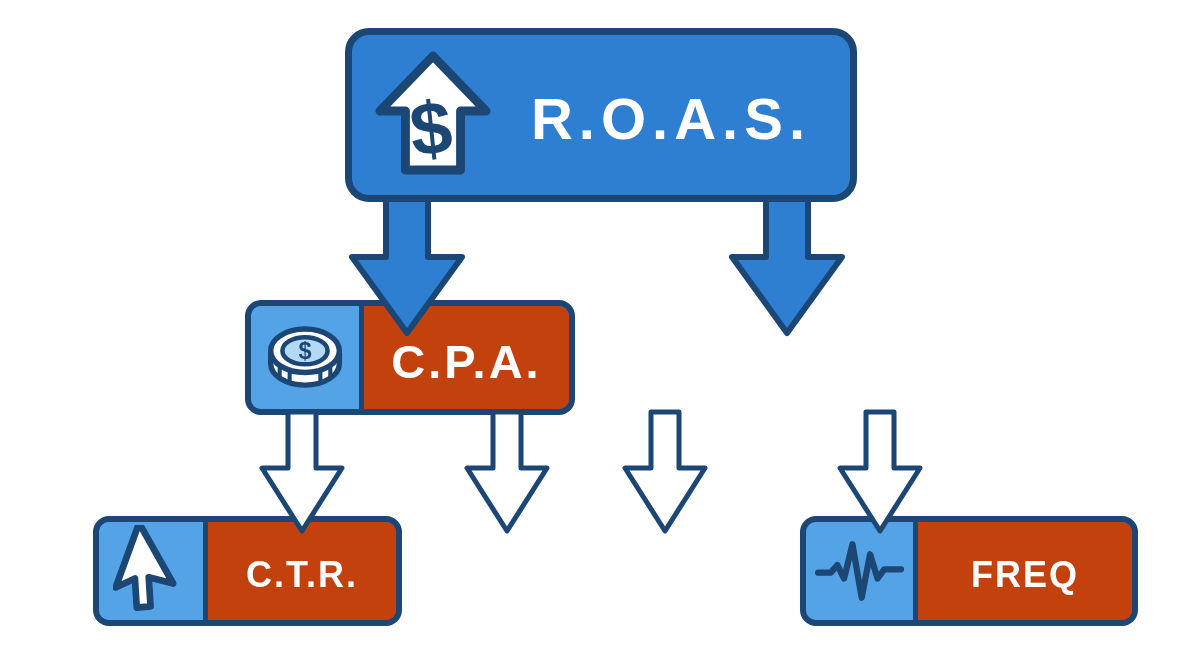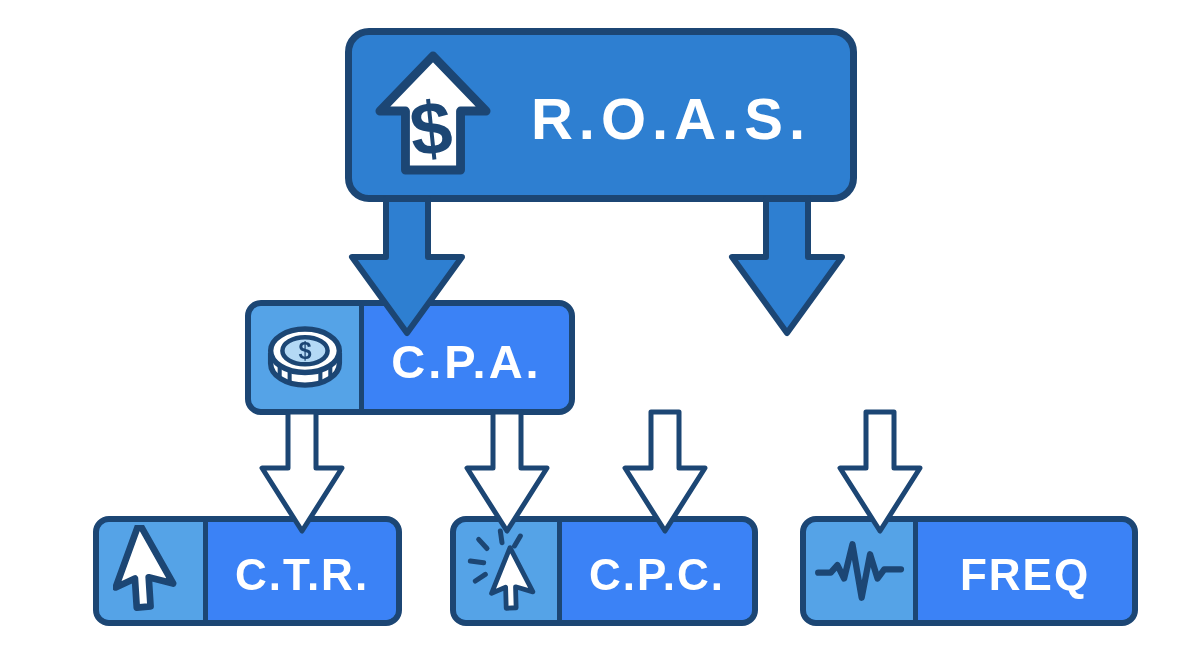--- a/index.html
+++ b/index.html
@@ -5,25 +5,25 @@
   html,body{margin:0;padding:0;background:#ffffff;}
   .canvas{
     position:relative;width:1200px;height:655px;background:#ffffff;
     overflow:hidden;font-family:"Liberation Sans",sans-serif;
   }
   .box{position:absolute;box-sizing:border-box;background:#2e7fd1;
     border:7px solid #1c4674;border-radius:24px;display:flex;align-items:center;}
   .split{border-width:6px;border-radius:16px;overflow:hidden;padding:0;}
   .icon-cell{height:100%;background:#55a3e7;display:flex;align-items:center;justify-content:center;
     border-right:5px solid #1c4674;flex:0 0 auto;box-sizing:border-box;}
-  .label-cell{flex:1;height:100%;display:flex;align-items:center;justify-content:center;background:#3b82f6;}
+  .label-cell{flex:1;height:100%;display:flex;align-items:center;justify-content:center;background:#c2410c;}
   .nodelabel{color:#ffffff;font-weight:bold;white-space:nowrap;line-height:1;margin-top:8px;}
   .roas-label{font-size:58px;letter-spacing:6px;flex:1;text-align:center;}
   .mid-label{font-size:47px;letter-spacing:3px;}
-  .bot-label{font-size:44px;letter-spacing:2px;}
+  .bot-label{font-size:36px;letter-spacing:2px;}
   .arrow-layer{position:absolute;left:0;top:0;width:1200px;height:655px;pointer-events:none;}
   .solid-arrow{fill:#2e7fd1;stroke:#1c4674;stroke-width:6;stroke-linejoin:round;}
   .outline-arrow{fill:#ffffff;stroke:#1c4674;stroke-width:5;stroke-linejoin:round;}
   
   .roas{left:345px;top:28px;width:512px;height:174px;padding:0 22px;gap:22px;}
   .cpa{left:245px;top:300px;width:330px;height:115px;}
   .cpm{left:622px;top:302px;width:327px;height:115px;}
   .ctr{left:93px;top:516px;width:309px;height:110px;}
   .cpc{left:450px;top:516px;width:308px;height:110px;}
   .freq{left:800px;top:516px;width:338px;height:110px;}
@@ -74,37 +74,20 @@
     <div class="icon-cell">
       <svg width="76" height="92" viewBox="0 0 90 110">
         <path d="M12 6 L12 88 L30 70 L44 102 L59 95 L45 63 L75 60 Z" fill="#ffffff" stroke="#1c4674" stroke-width="8" stroke-linejoin="round" transform="rotate(20 45 55)"></path>
       </svg>
     </div>
     <div class="label-cell">
       <span class="nodelabel bot-label">C.T.R.</span>
     </div>
   </div>
 
-  <div class="box split cpc">
-    <div class="icon-cell">
-      <svg width="84" height="90" viewBox="0 0 100 108">
-        <g stroke="#1c4674" stroke-width="6" stroke-linecap="round">
-          <line x1="42" y1="6" x2="44" y2="20"></line>
-          <line x1="16" y1="16" x2="26" y2="27"></line>
-          <line x1="6" y1="42" x2="22" y2="44"></line>
-          <line x1="12" y1="66" x2="24" y2="58"></line>
-          <line x1="66" y1="12" x2="59" y2="24"></line>
-        </g>
-        <path d="M12 6 L12 88 L30 70 L44 102 L59 95 L45 63 L75 60 Z" fill="#ffffff" stroke="#1c4674" stroke-width="8" stroke-linejoin="round" transform="translate(30 28) scale(0.72) rotate(22 45 55)"></path>
-      </svg>
-    </div>
-    <div class="label-cell">
-      <span class="nodelabel bot-label">C.P.C.</span>
-    </div>
-  </div>
 
   <div class="box split freq">
     <div class="icon-cell">
       <svg width="92" height="74" viewBox="0 0 110 88">
         <path d="M5 46 L20 46 L28 37 L36 53 L46 12 L57 76 L67 24 L76 53 L84 42 L104 42" fill="none" stroke="#1c4674" stroke-width="7.5" stroke-linejoin="round" stroke-linecap="round"></path>
       </svg>
     </div>
     <div class="label-cell">
       <span class="nodelabel bot-label">FREQ</span>
     </div>

